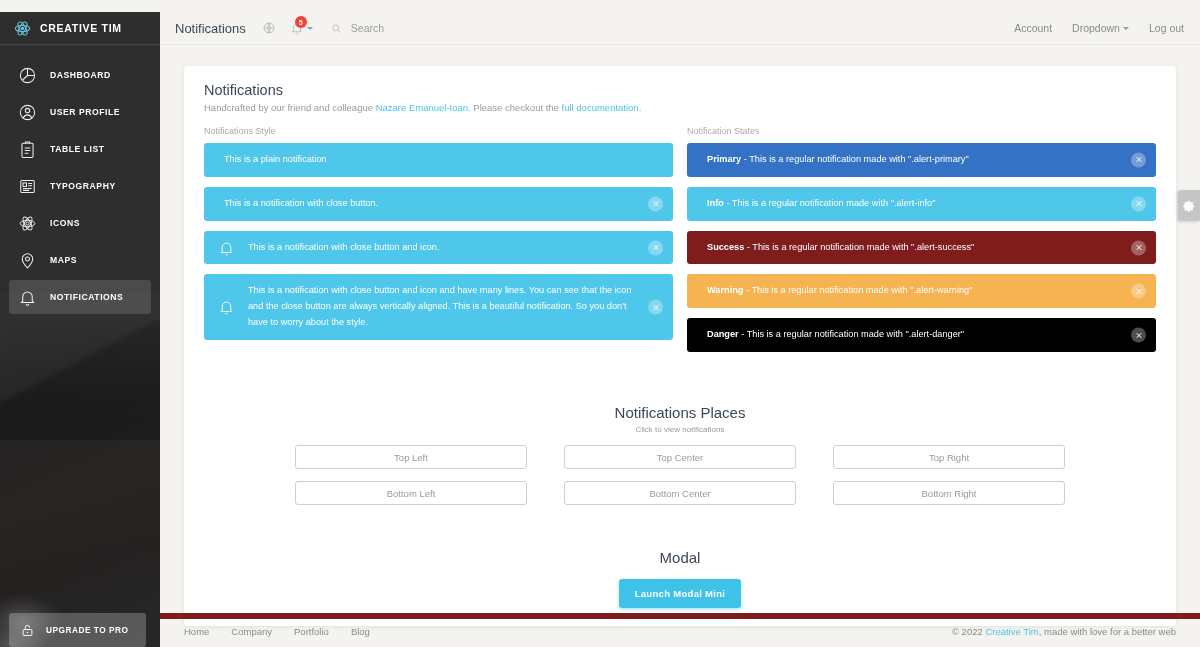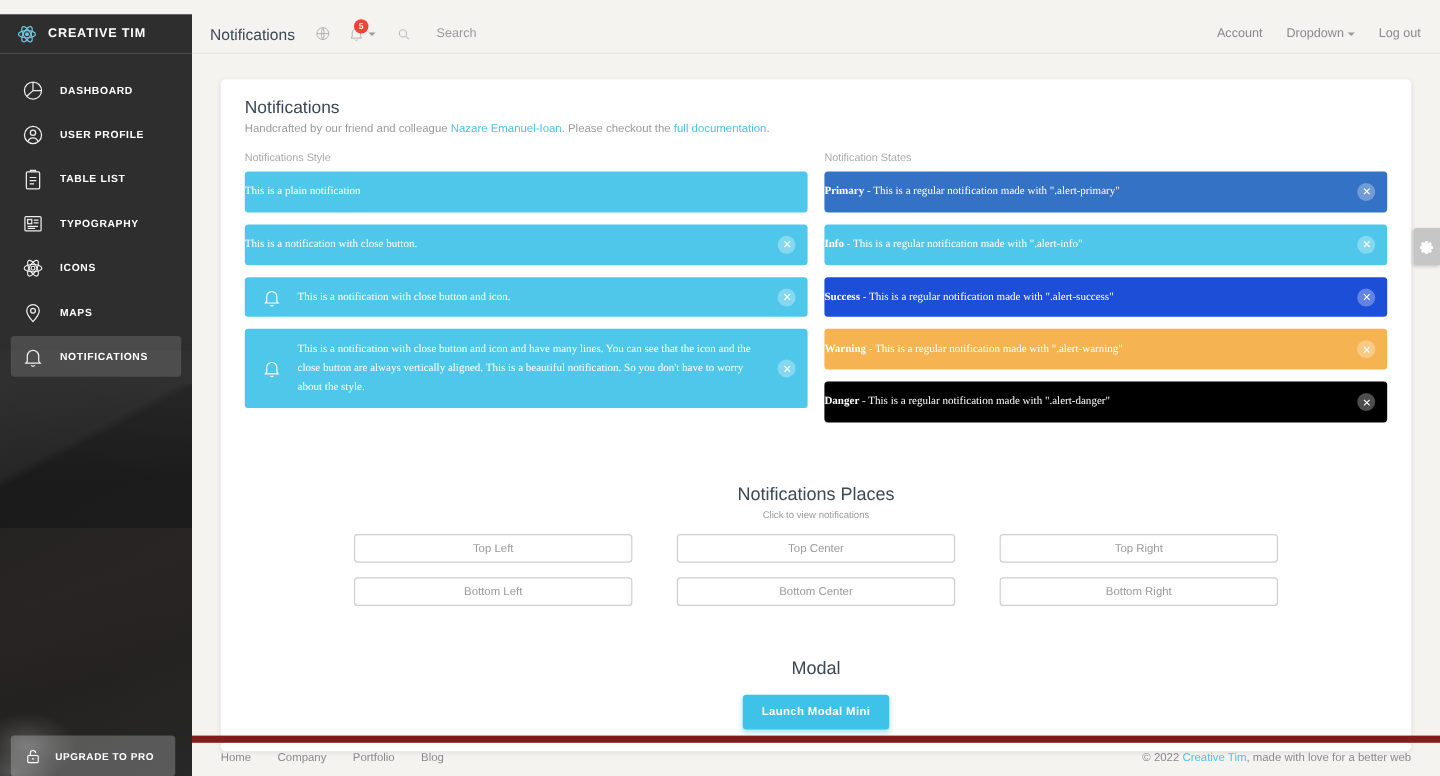--- a/index.html
+++ b/index.html
@@ -82,44 +82,44 @@
   .tb-icon-wrap { position: relative; display: flex; align-items: center; cursor: pointer; }
   .tb-icon { width: 14px; height: 14px; display: block; opacity: 0.62; }
   .badge {
     position: absolute; top: -5px; left: 5px;
     background: #f44336; color: #fff; border-radius: 50%;
     min-width: 12px; height: 12px; font-size: 7px; font-weight: bold;
     display: flex; align-items: center; justify-content: center; padding: 0 2px;
   }
   .caret { width: 0; height: 0; border-left: 3px solid transparent; border-right: 3px solid transparent;
            border-top: 3.5px solid #9a9a9a; margin-left: 3px; }
-  .search-box { display: flex; align-items: center; gap: 22px; margin-left: 18px; cursor: pointer; }
+  .search-box { display: flex; align-items: center; gap: 9px; margin-left: 18px; cursor: pointer; }
   .search-icon { width: 11px; height: 11px; opacity: 0.6; }
   .search-text { font-size: 10.5px; color: #9a9a9a; }
   .topbar-right { margin-left: auto; display: flex; align-items: center; gap: 20px; }
   .topbar-link { font-size: 10.5px; color: #8a8a8a; cursor: pointer; display: flex; align-items: center; }
 
   .content { padding: 21px 24px 0 24px; height: 585px; overflow: hidden; }
   .card {
     background: #fff; border-radius: 4px; box-shadow: 0 1px 4px rgba(0,0,0,0.08);
     padding: 16px 12px 18px 12px; min-height: 470px;
   }
   .card-title { font-size: 14.5px; color: #3c4858; font-weight: normal; padding-left: 8px; }
   .card-sub { font-size: 9.5px; color: #9a9a9a; padding-left: 8px; margin-top: 4px; }
   .card-sub a { color: #4fc1e9; text-decoration: none; }
 
   .cols { display: flex; gap: 14px; margin-top: 13px; padding: 0 8px; }
   .col { flex: 1; min-width: 0; }
   .col-label { font-size: 9px; color: #aaaaaa; margin-bottom: 7px; }
 
   .alert {
     position: relative; border-radius: 3px; color: #fff;
-    padding: 9px 34px 9px 0; margin-bottom: 10px;
+    padding: 9px 34px 9px 20px; margin-bottom: 10px;
     font-size: 9.2px; line-height: 1.72; min-height: 26px;
-    display: flex; align-items: flex-end; font-family: Liberation Serif, serif;
+    display: flex; align-items: flex-end;
   }
   .alert.with-icon { padding-left: 44px; }
   .alert-bell { position: absolute; left: 14px; top: 50%; transform: translateY(-50%); width: 17px; height: 17px; }
   .alert b { font-weight: bold; }
   .alert-close {
     position: absolute; right: 10px; top: 50%; transform: translateY(-50%);
     width: 15px; height: 15px; border-radius: 50%;
     background: rgba(255,255,255,0.30); cursor: pointer;
     display: flex; align-items: center; justify-content: center;
   }
@@ -374,21 +374,21 @@
 
             <div class="alert" style="background:#4fc7ea">
               <span><b>Info</b><span> - This is a regular notification made with ".alert-info"</span></span>
               <span class="alert-close">
                 <svg viewBox="0 0 24 24" stroke="#fff" stroke-width="3">
                     <path d="M5 5L19 19M19 5L5 19"></path>
                   </svg>
               </span>
             </div>
 
-            <div class="alert" style="background:#1d4ed8">
+            <div class="alert" style="background:#7f1d1d">
               <span><b>Success</b><span> - This is a regular notification made with ".alert-success"</span></span>
               <span class="alert-close">
                 <svg viewBox="0 0 24 24" stroke="#fff" stroke-width="3">
                     <path d="M5 5L19 19M19 5L5 19"></path>
                   </svg>
               </span>
             </div>
 
             <div class="alert" style="background:#f6b352">
               <span><b>Warning</b><span> - This is a regular notification made with ".alert-warning"</span></span>

